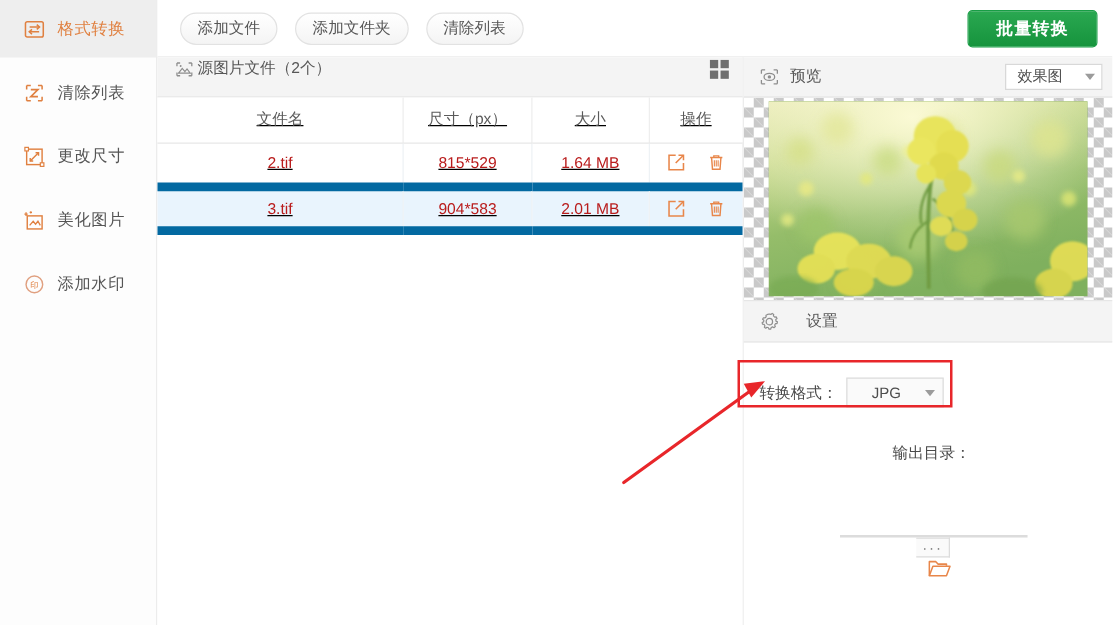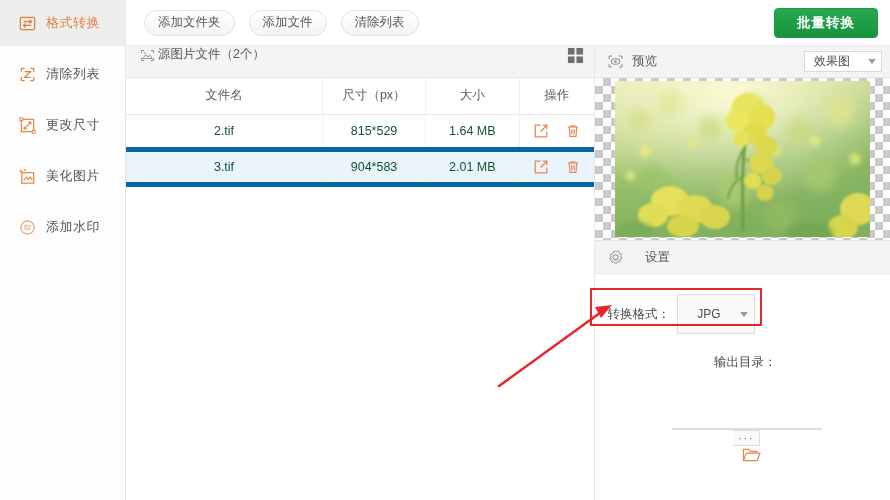--- a/index.html
+++ b/index.html
@@ -118,37 +118,38 @@
     gap: 1px;
   }
   .pane-head-title { font-size: 12.5px; color: #575757; }
   .pane-head-spacer { flex: 1 1 auto; }
   .grid-toggle { cursor: pointer; width: 18px; height: 18px; display:flex; align-items:center; justify-content:center; }
 
   table.files {
     width: 100%;
     border-collapse: collapse;
     table-layout: fixed;
+    text-decoration: underline;
   }
   table.files th {
     height: 36px;
     font-weight: normal;
     font-size: 12.5px;
     color: #5a5a5a;
     border-bottom: 1px solid #e8e8e8;
     border-right: 1px solid #eeeeee;
     background: #ffffff;
   }
   table.files th:last-child { border-right: none; }
   table.files td {
     height: 35px;
     text-align: center;
     font-size: 12.5px;
-    color: #14532d;
-    border-bottom: 5px solid #0369a1;
+    color: #b91c1c;
+    border-bottom: 7px solid #0369a1;
     border-right: 1px solid #eef2f5;
   }
   table.files td:last-child { border-right: none; }
   tr.row-selected td { background: #e9f4fd; }
   .col-name { width: 42%; }
   .col-size { width: 22%; }
   .col-bytes { width: 20%; }
   .col-ops   { width: 16%; }
   .ops { display: flex; align-items: center; justify-content: center; gap: 15px; }
   .op-icon { cursor: pointer; width: 17px; height: 17px; display:flex; align-items:center; justify-content:center;}
@@ -231,21 +232,21 @@
   .srow-output { margin-top: 24px; flex-direction: column; }
   .setting-label {
     font-size: 12.5px;
     color: #4a4a4a;
     width: 74px;
     flex: 0 0 74px;
     text-align: right;
     padding-right: 7px;
   }
   .fmt-select {
-    width: 78px; height: 40px;
+    width: 78px; height: 24px;
     border: 1px solid #dcdcdc;
     background: #fafafa;
     display: flex; align-items: center;
     padding: 0 6px 0 0;
     font-size: 12px; color: #4d4d4d;
     cursor: pointer;
   }
   .fmt-select .fs-label { flex: 1 1 auto; text-align: center; }
   .path-box {
     width: 150px; height: 24px;
@@ -355,22 +356,22 @@
           <text x="10" y="13" font-size="7" text-anchor="middle" fill="#e08040" font-family="sans-serif">印</text>
         </svg>
       </span>
       <span class="side-label">添加水印</span>
     </div>
   </div>
 
   <div class="main">
 
     <div class="toolbar">
+      <button class="tb-btn">添加文件</button>
       <button class="tb-btn">添加文件夹</button>
-      <button class="tb-btn">添加文件</button>
       <button class="tb-btn">清除列表</button>
       <div class="tb-spacer"></div>
       <button class="tb-green">批量转换</button>
     </div>
 
     <div class="content">
 
       <div class="filepane">
 
         <div class="pane-head">

